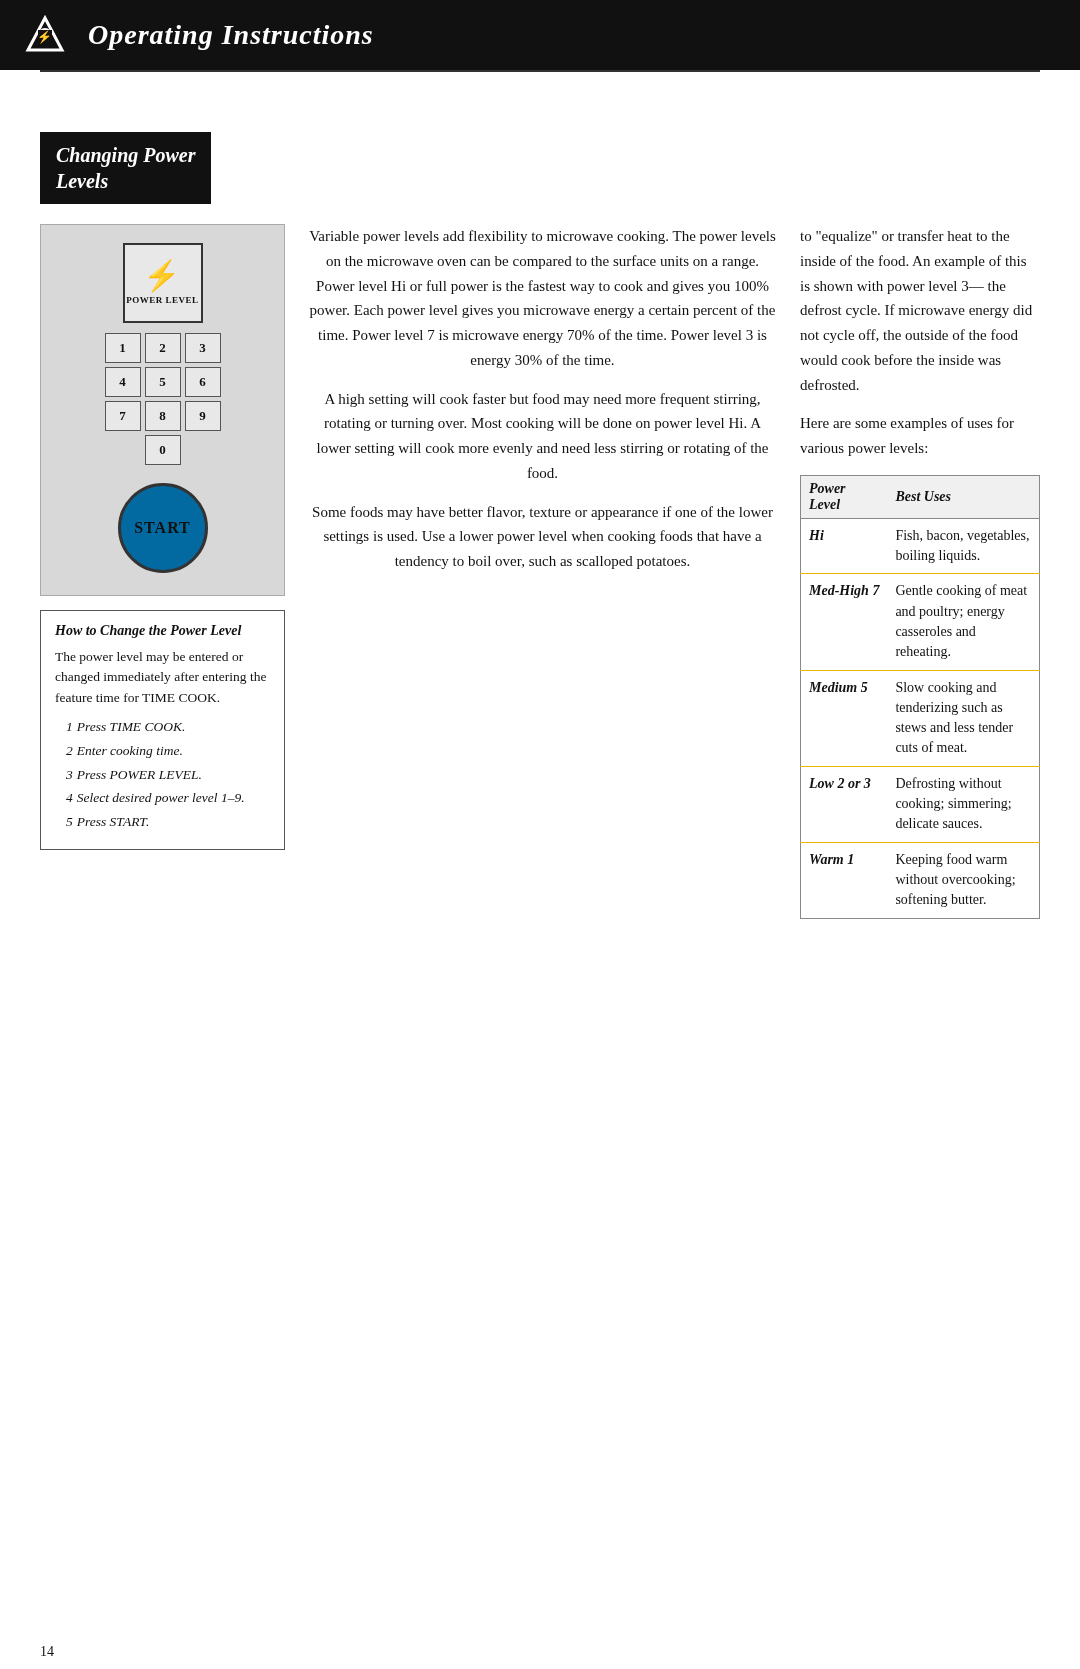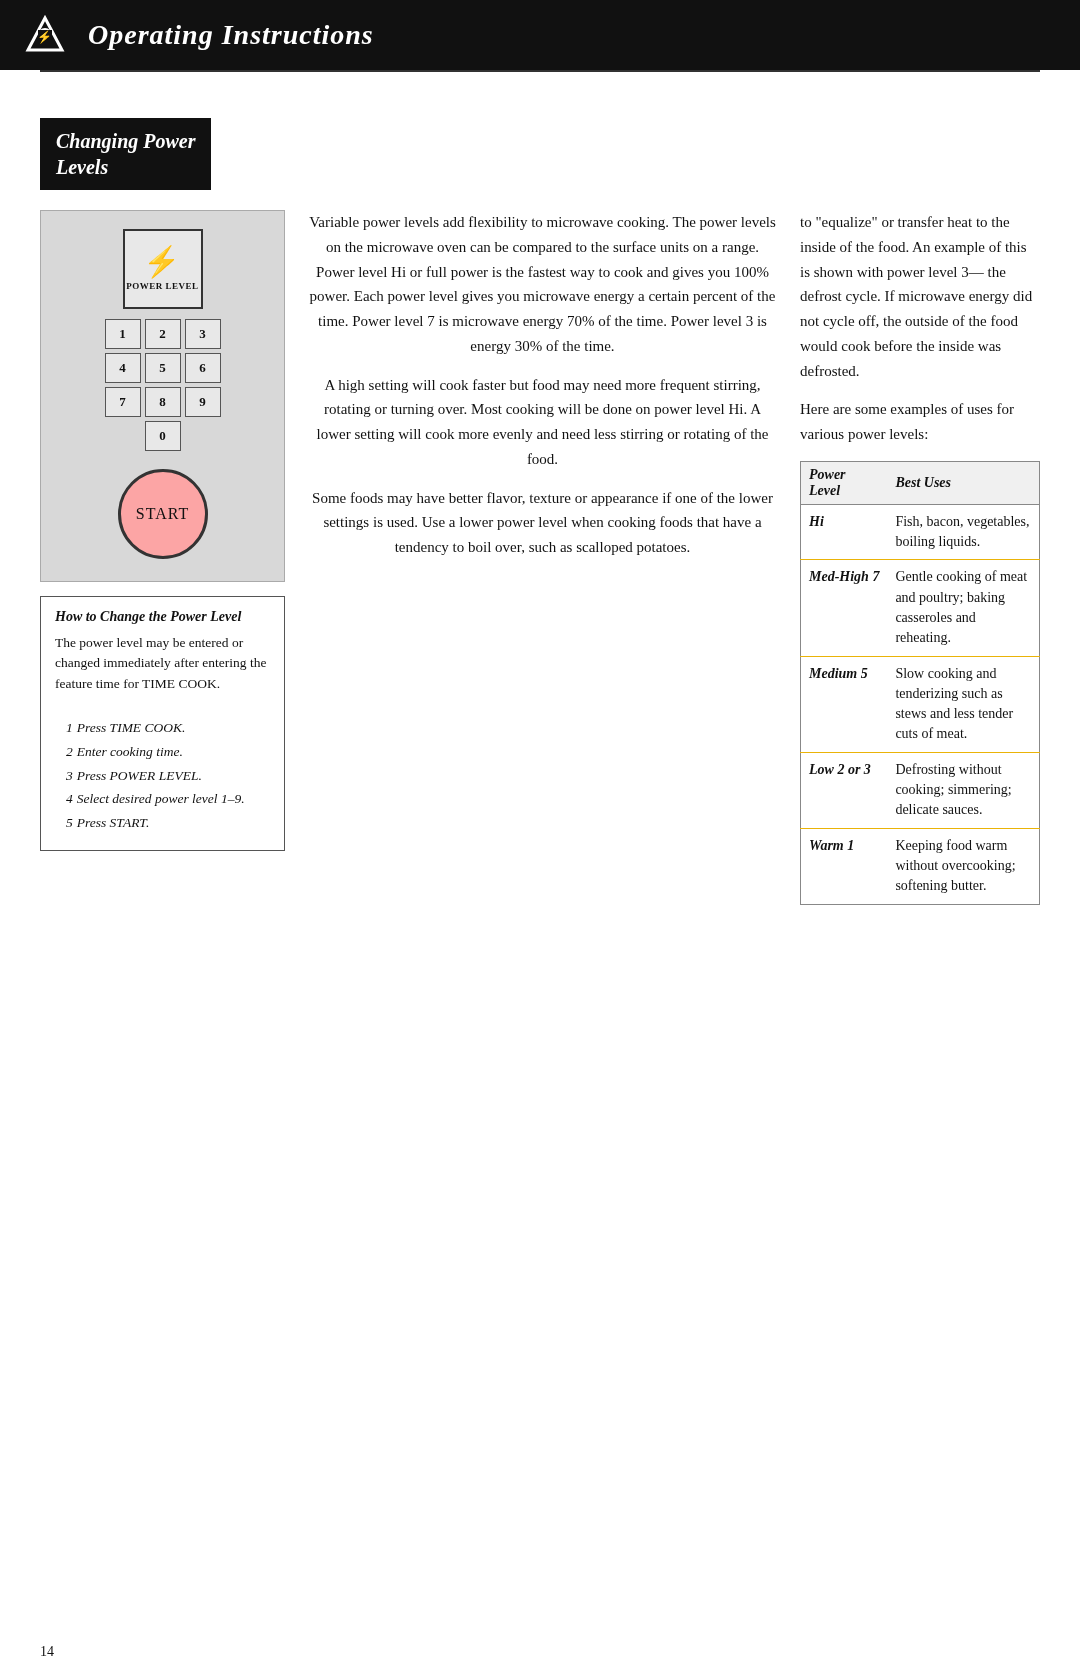--- a/index.html
+++ b/index.html
@@ -30,21 +30,21 @@
     .header-title {
       color: #fff;
       font-size: 28px;
       font-style: italic;
       font-weight: bold;
       letter-spacing: 1px;
     }
 
     
     .page-content {
-      padding: 16px 40px 40px 40px;
+      padding: 30px 40px 40px 40px;
     }
 
     
     .section-heading-box {
       background: #111;
       color: #fff;
       display: inline-block;
       padding: 10px 16px;
       margin-bottom: 20px;
       margin-top: 30px;
@@ -118,45 +118,45 @@
       font-size: 13px;
       font-weight: bold;
     }
     .numpad-zero {
       grid-column: 2;
     }
     .start-btn {
       width: 90px;
       height: 90px;
       border-radius: 50%;
-      background: #fca5a5;
+      background: #0369a1;
       border: 3px solid #333;
       display: flex;
       align-items: center;
       justify-content: center;
       font-size: 16px;
-      font-weight: normal;
+      font-weight: bold;
       letter-spacing: 1px;
       margin-top: 4px;
     }
 
     
     .instructions-box {
       border: 1px solid #555;
       padding: 12px 14px;
       font-size: 13.5px;
     }
     .instructions-box .box-title {
       font-weight: bold;
       font-style: italic;
       margin-bottom: 8px;
       font-size: 14px;
     }
     .instructions-box .intro-text {
-      margin-bottom: 25px;
+      margin-bottom: 10px;
       line-height: 1.5;
     }
     .instructions-box ol {
       padding-left: 0;
       list-style: none;
     }
     .instructions-box ol li {
       font-style: italic;
       font-weight: normal;
       margin-bottom: 5px;
@@ -324,21 +324,21 @@
             <th>Best Uses</th>
           </tr>
         </thead>
         <tbody id="power-table-body">
         <tr>
               <td>Hi</td>
               <td>Fish, bacon, vegetables, boiling liquids.</td>
             </tr>
             <tr>
               <td>Med-High 7</td>
-              <td>Gentle cooking of meat and poultry; baking casseroles and reheating.</td>
+              <td>Gentle cooking of meat and poultry; energy casseroles and reheating.</td>
             </tr>
             <tr>
               <td>Medium 5</td>
               <td>Slow cooking and tenderizing such as stews and less tender cuts of meat.</td>
             </tr>
             <tr>
               <td>Low 2 or 3</td>
               <td>Defrosting without cooking; simmering; delicate sauces.</td>
             </tr>
             <tr>

